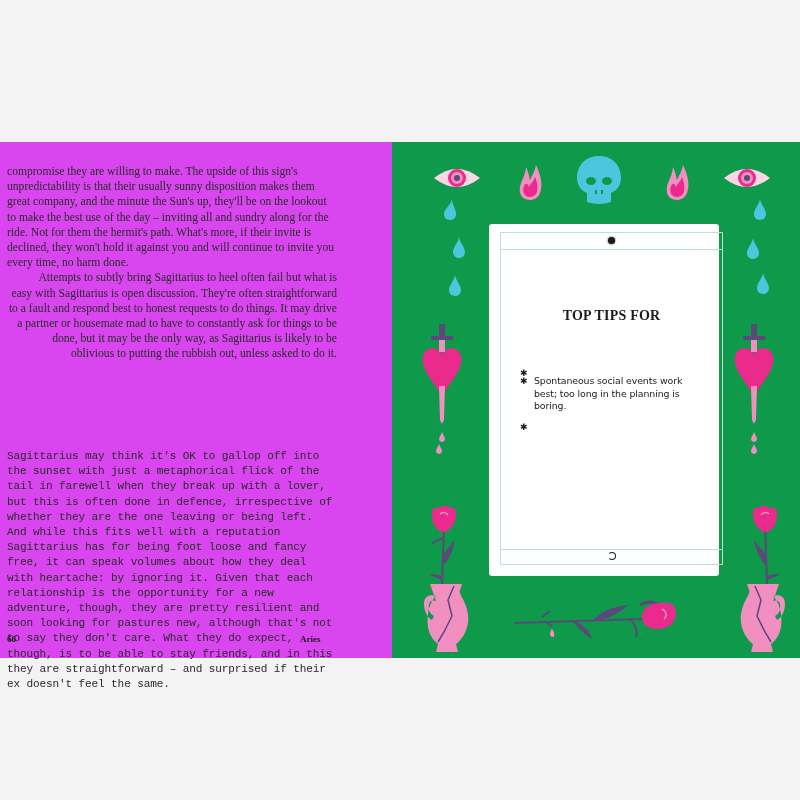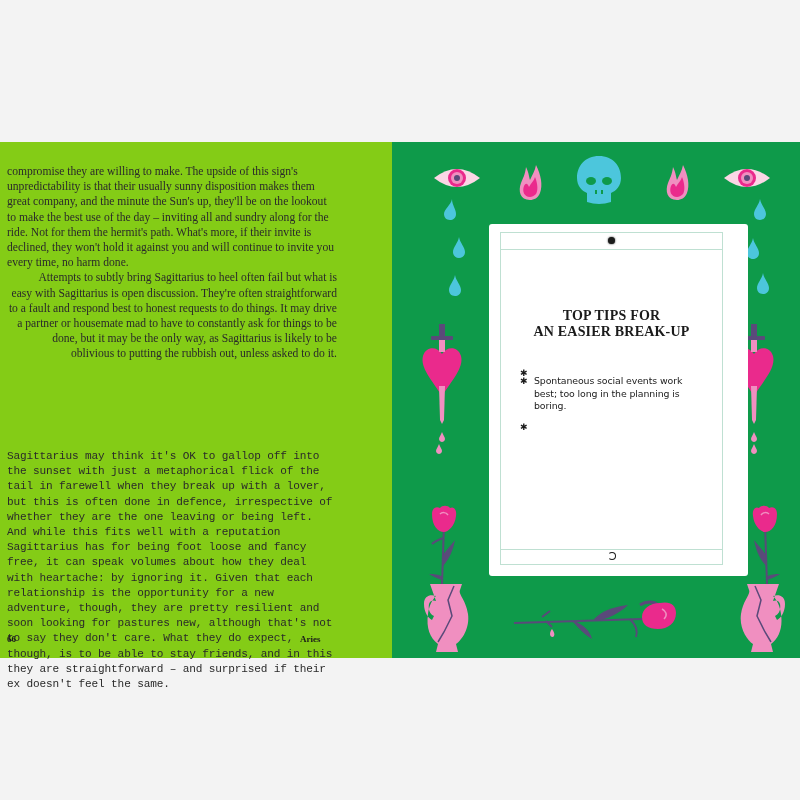--- a/index.html
+++ b/index.html
@@ -1,31 +1,31 @@
 <!DOCTYPE html>
 <html><head>
 <meta charset="utf-8">
 <style>
   html, body { margin: 0; padding: 0; }
   body { width: 800px; height: 800px; background: #f3f3f3; position: relative; overflow: hidden; }
   .spread { position: absolute; left: 0; top: 142px; width: 800px; height: 516px; }
-  .left-page { position: absolute; left: 0; top: 0; width: 392px; height: 516px; background: #84cc16; }
+  .left-page { position: absolute; left: 0; top: 0; width: 392px; height: 516px; background: #d946ef; }
   .right-page { position: absolute; left: 392px; top: 0; width: 408px; height: 516px; background: #0e9a4a; }
 
   .body-text { position: absolute; left: 7px; width: 330px; font-family: "Liberation Serif", serif; font-size: 11.6px; line-height: 15.2px; color: #2a2a2a; }
   .body-text p { margin: 0; }
   .body-text p.indent { text-indent: 17px; text-align: right; }
   .para1 { top: 22px; }
   .para3 { top: 307px; width: 326px; font-size: 11.1px; letter-spacing: -0.15px; font-family: Liberation Mono, monospace; }
   .heading { position: absolute; left: 0; width: 340px; top: 276px; text-align: center; font-family: "DejaVu Sans", sans-serif; font-weight: bold; font-size: 18.5px; color: #1b1b1b; letter-spacing: -0.3px; }
   .folio { position: absolute; top: 492px; font-family: Liberation Serif, serif; font-weight: bold; font-size: 9px; color: #1b1b1b; }
   .folio-num { left: 7px; }
   .folio-sec { left: 300px; }
 
-  .card { position: absolute; left: 97px; top: 82px; width: 259px; height: 352px; background: #ffffff; border-radius: 3px; }
+  .card { position: absolute; left: 97px; top: 82px; width: 230px; height: 352px; background: #ffffff; border-radius: 3px; }
   .card-inner { position: absolute; left: 11px; top: 8px; width: 223px; height: 333px; border: 1px solid #bfe0d2; box-sizing: border-box; }
   .card-band-top { position: absolute; left: 0; top: 0; width: 100%; height: 16px; border-bottom: 1px solid #bfe0d2; }
   .card-band-bottom { position: absolute; left: 0; bottom: 0; width: 100%; height: 14px; border-top: 1px solid #bfe0d2; }
   .sun-icon { position: absolute; left: 50%; top: 4px; width: 7px; height: 7px; margin-left: -3.5px; border-radius: 50%; background: #1b1b1b; box-shadow: 0 0 2px #1b1b1b; }
   .moon-icon { position: absolute; left: 50%; top: 2px; width: 8px; height: 8px; margin-left: -4px; border-radius: 50%; border: 1.5px solid #1b1b1b; border-left-color: transparent; box-sizing: border-box; }
   .card-title { position: absolute; left: 0; width: 100%; top: 75px; text-align: center; font-family: "Liberation Serif", serif; font-weight: bold; font-size: 14px; line-height: 16px; color: #1b1b1b; letter-spacing: 0.2px; }
   .tips { position: absolute; left: 19px; top: 134px; width: 185px; list-style: none; margin: 0; padding: 0; }
   .tips li { position: relative; padding-left: 14px; margin-bottom: 8px; font-family: "DejaVu Sans", sans-serif; font-size: 9.4px; line-height: 12.6px; color: #1b1b1b; letter-spacing: -0.1px; }
   .tips li .bullet { position: absolute; left: 0; top: 0; font-size: 9px; }
 
@@ -151,21 +151,20 @@
       <path d="M40 32 C42 35 43 37 42 39 C41 41 38 40 38 37 C38 35 39 33 40 32 Z" fill="#f08fc0"></path>
     </svg>
 
     <div class="card">
       <div class="card-inner">
         <div class="card-band-top">
           <span class="sun-icon"></span>
         </div>
         <div class="card-title">
           <div>TOP TIPS FOR</div>
-          <div>AN EASIER BREAK-UP</div>
         </div>
         <ul class="tips">
           <li>
             <span class="bullet">✱</span>
           </li>
           <li>
             <span class="bullet">✱</span>
             <span>Spontaneous social events work best; too long in the planning is boring.</span>
           </li>
           <li>

